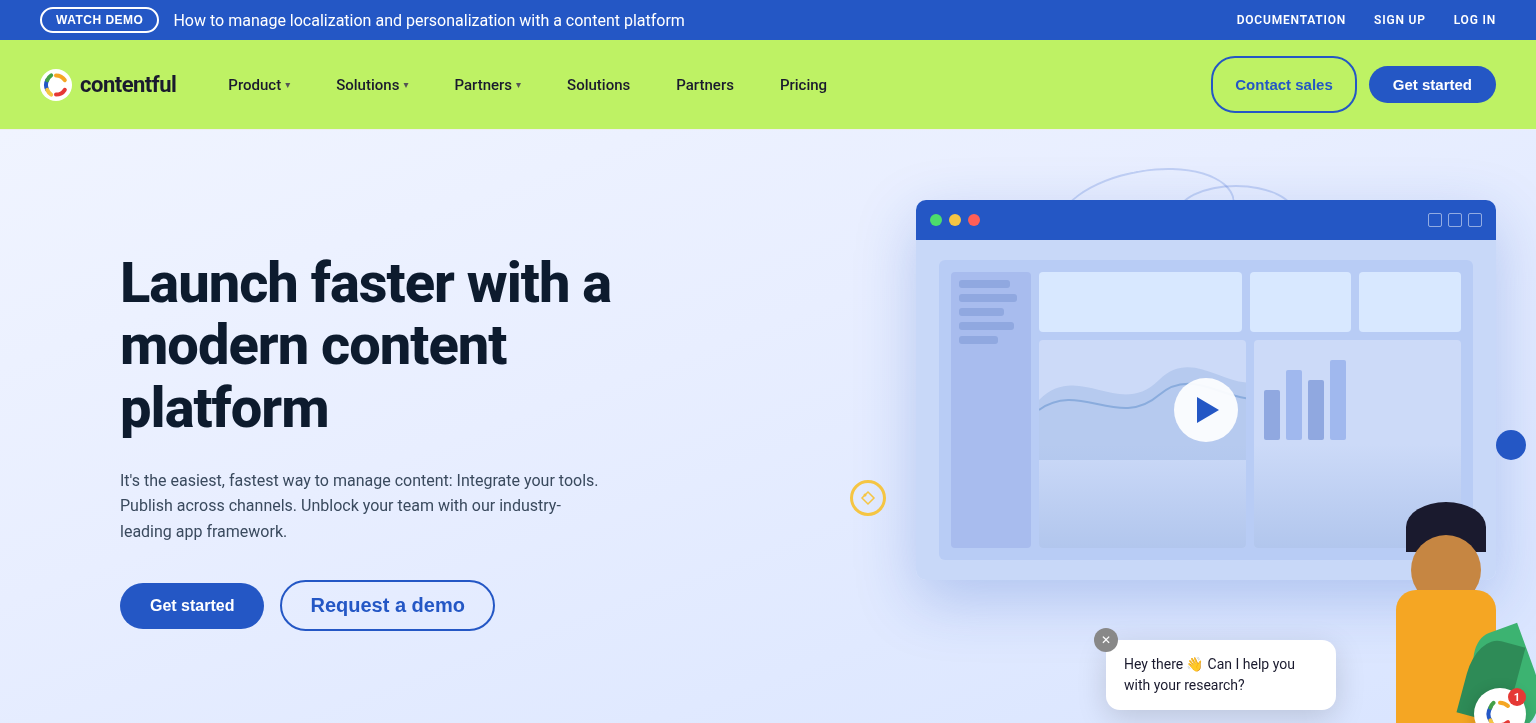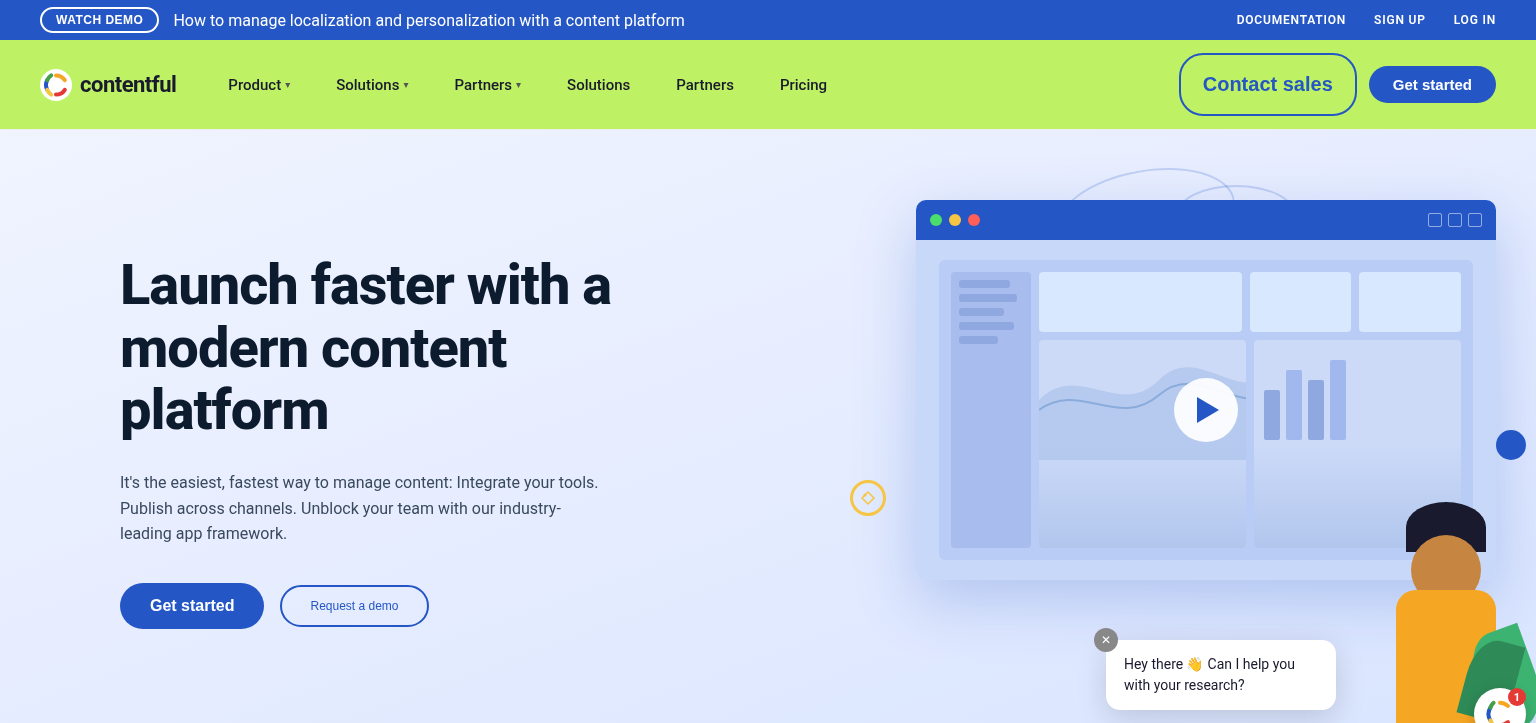--- a/index.html
+++ b/index.html
@@ -97,21 +97,21 @@
     }
     .nav-actions {
       display: flex;
       align-items: center;
       gap: 12px;
     }
     .btn-contact {
       border: 2px solid #2457c5;
       border-radius: 24px;
       padding: 18px 22px;
-      font-size: 20px;
+      font-size: 15px;
       font-weight: 600;
       color: #2457c5;
       background: transparent;
       cursor: pointer;
     }
     .btn-get-started-nav {
       border: none;
       border-radius: 24px;
       padding: 10px 24px;
       font-size: 15px;
@@ -164,22 +164,22 @@
       font-size: 16px;
       font-weight: 600;
       cursor: pointer;
     }
     .btn-hero-secondary {
       background: transparent;
       color: #2457c5;
       border: 2px solid #2457c5;
       border-radius: 28px;
       padding: 12px 28px;
-      font-size: 12px;
-      font-weight: 400;
+      font-size: 20px;
+      font-weight: 700;
       cursor: pointer;
     }
 
     
     .hero-visual {
       position: absolute;
       right: 0;
       top: 40px;
       width: 680px;
       height: 580px;

